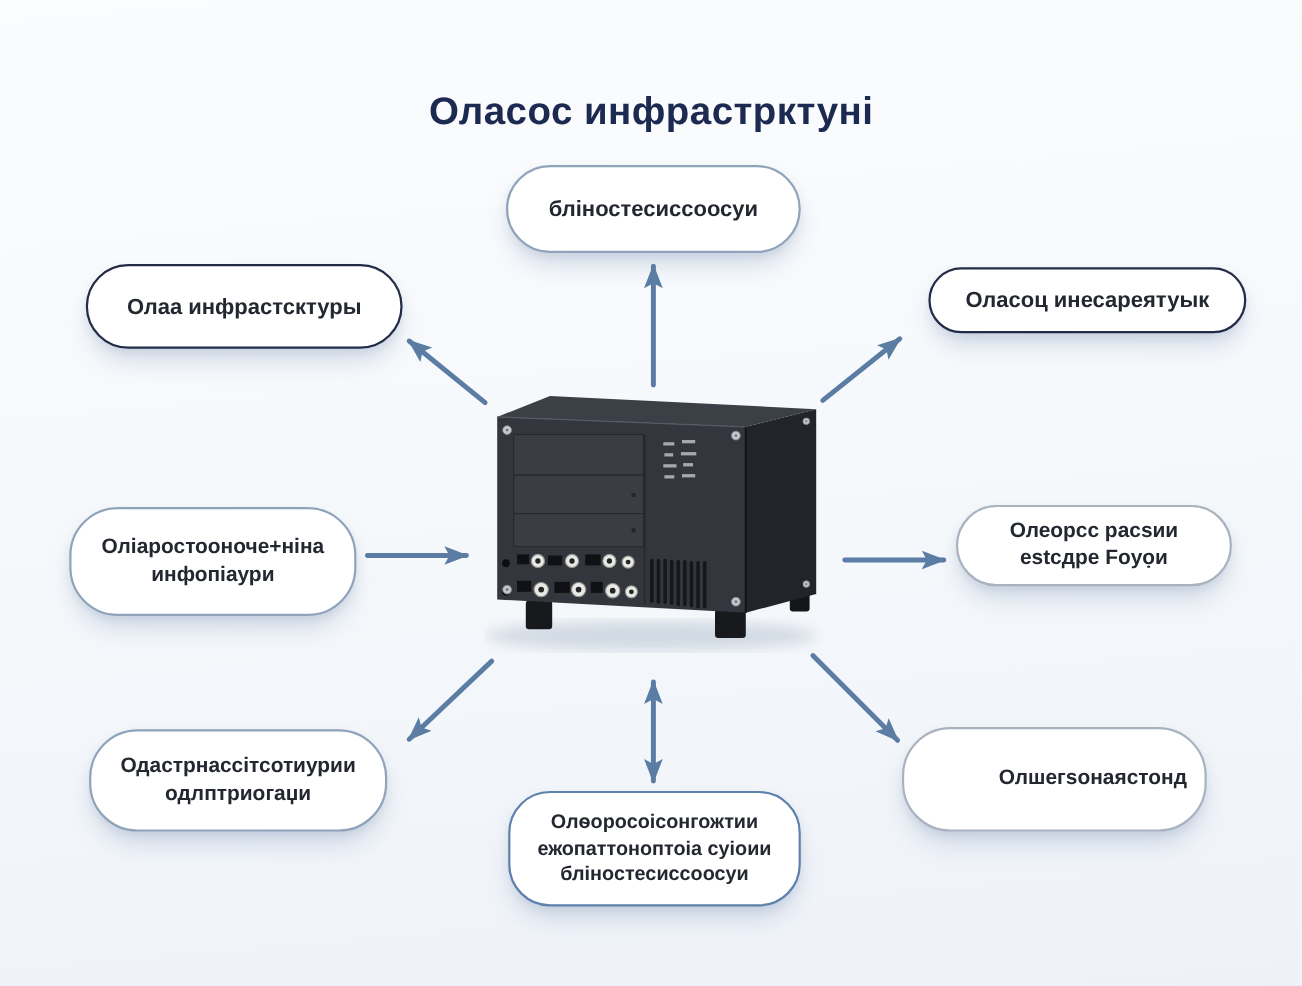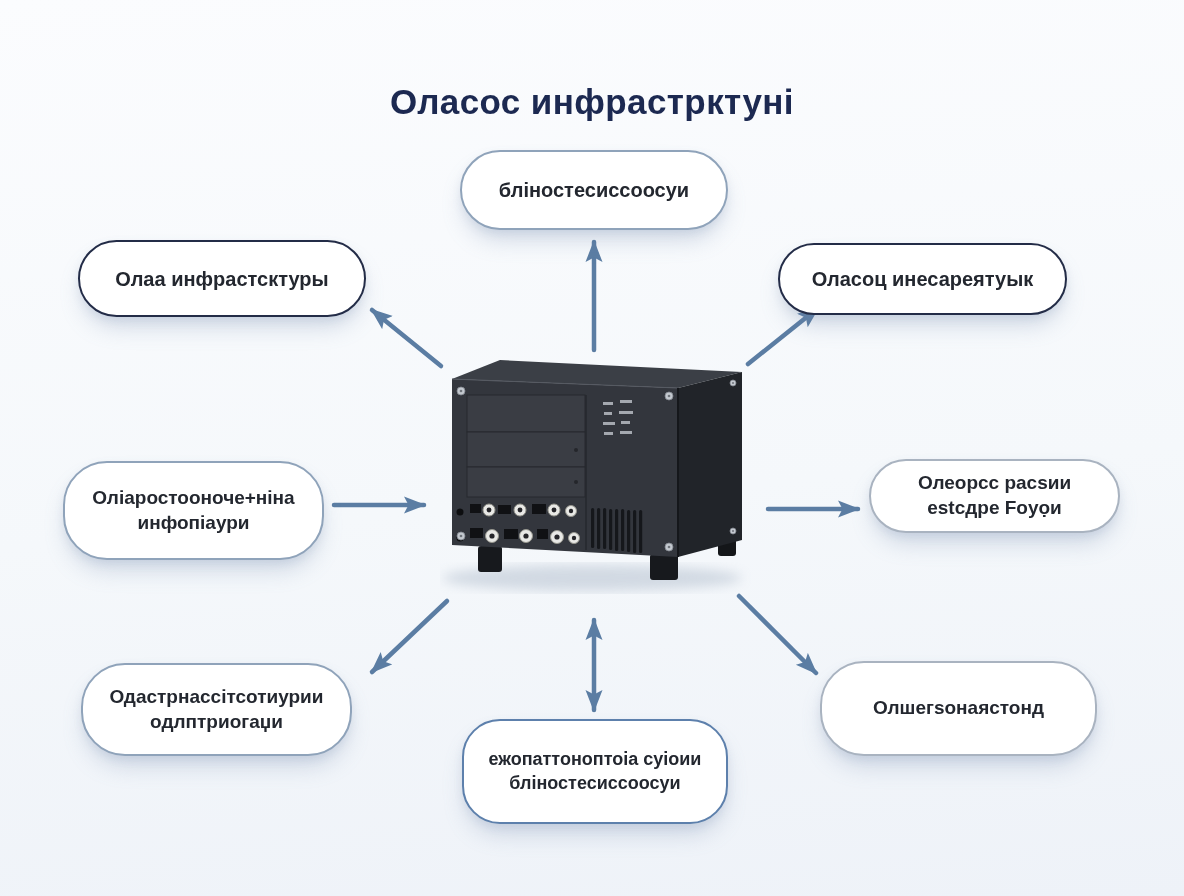--- a/index.html
+++ b/index.html
@@ -159,41 +159,42 @@
   </svg>
 
   <div class="node b-light fs1" style="left:460px; top:150px; width:268px; height:80px;">
     <span class="line">бліностесиссоосуи</span>
   </div>
 
   <div class="node b-dark fs1" style="left:78px; top:240px; width:288px; height:77px;">
     <span class="line">Олаа инфрастсктуры</span>
   </div>
 
-  <div class="node b-dark fs1" style="left:778px; top:243px; width:289px; height:72px;">
+  <div class="node b-dark fs1" style="left:844px; top:243px; width:289px; height:60px;">
     <span class="line">Оласоц инесареятуык</span>
   </div>
 
   <div class="node b-light fs2 pill" style="left:63px; top:461px; width:261px; height:99px;">
     <span class="line">Оліаростооноче+ніна</span>
     <span class="line">инфопіаури</span>
   </div>
 
   <div class="node b-lighter fs2 pill" style="left:869px; top:459px; width:251px; height:74px;">
     <span class="line">Олеорсс расѕии</span>
     <span class="line">estсдре Foyọи</span>
   </div>
 
   <div class="node b-light fs2 pill" style="left:81px; top:663px; width:271px; height:93px;">
     <span class="line">Одастрнассітсотиурии</span>
     <span class="line">одлптриогаџи</span>
   </div>
 
   <div class="node b-blue fs3" style="left:462px; top:719px; width:266px; height:105px; border-radius:38px;">
+    <span class="line">Олѳоросоісонгожтии</span>
     <span class="line">ежопаттоноптоіа суіоии</span>
     <span class="line">бліностесиссоосуи</span>
   </div>
 
-  <div class="node b-lighter fs2 pill" style="left:820px; top:661px; width:277px; height:95px;">
+  <div class="node b-lighter fs2 pill" style="left:820px; top:661px; width:277px; height:95px;align-items:flex-end;">
     <span class="line">Олшегѕонаястонд</span>
   </div>
 
 </div>
 
 </body></html>

